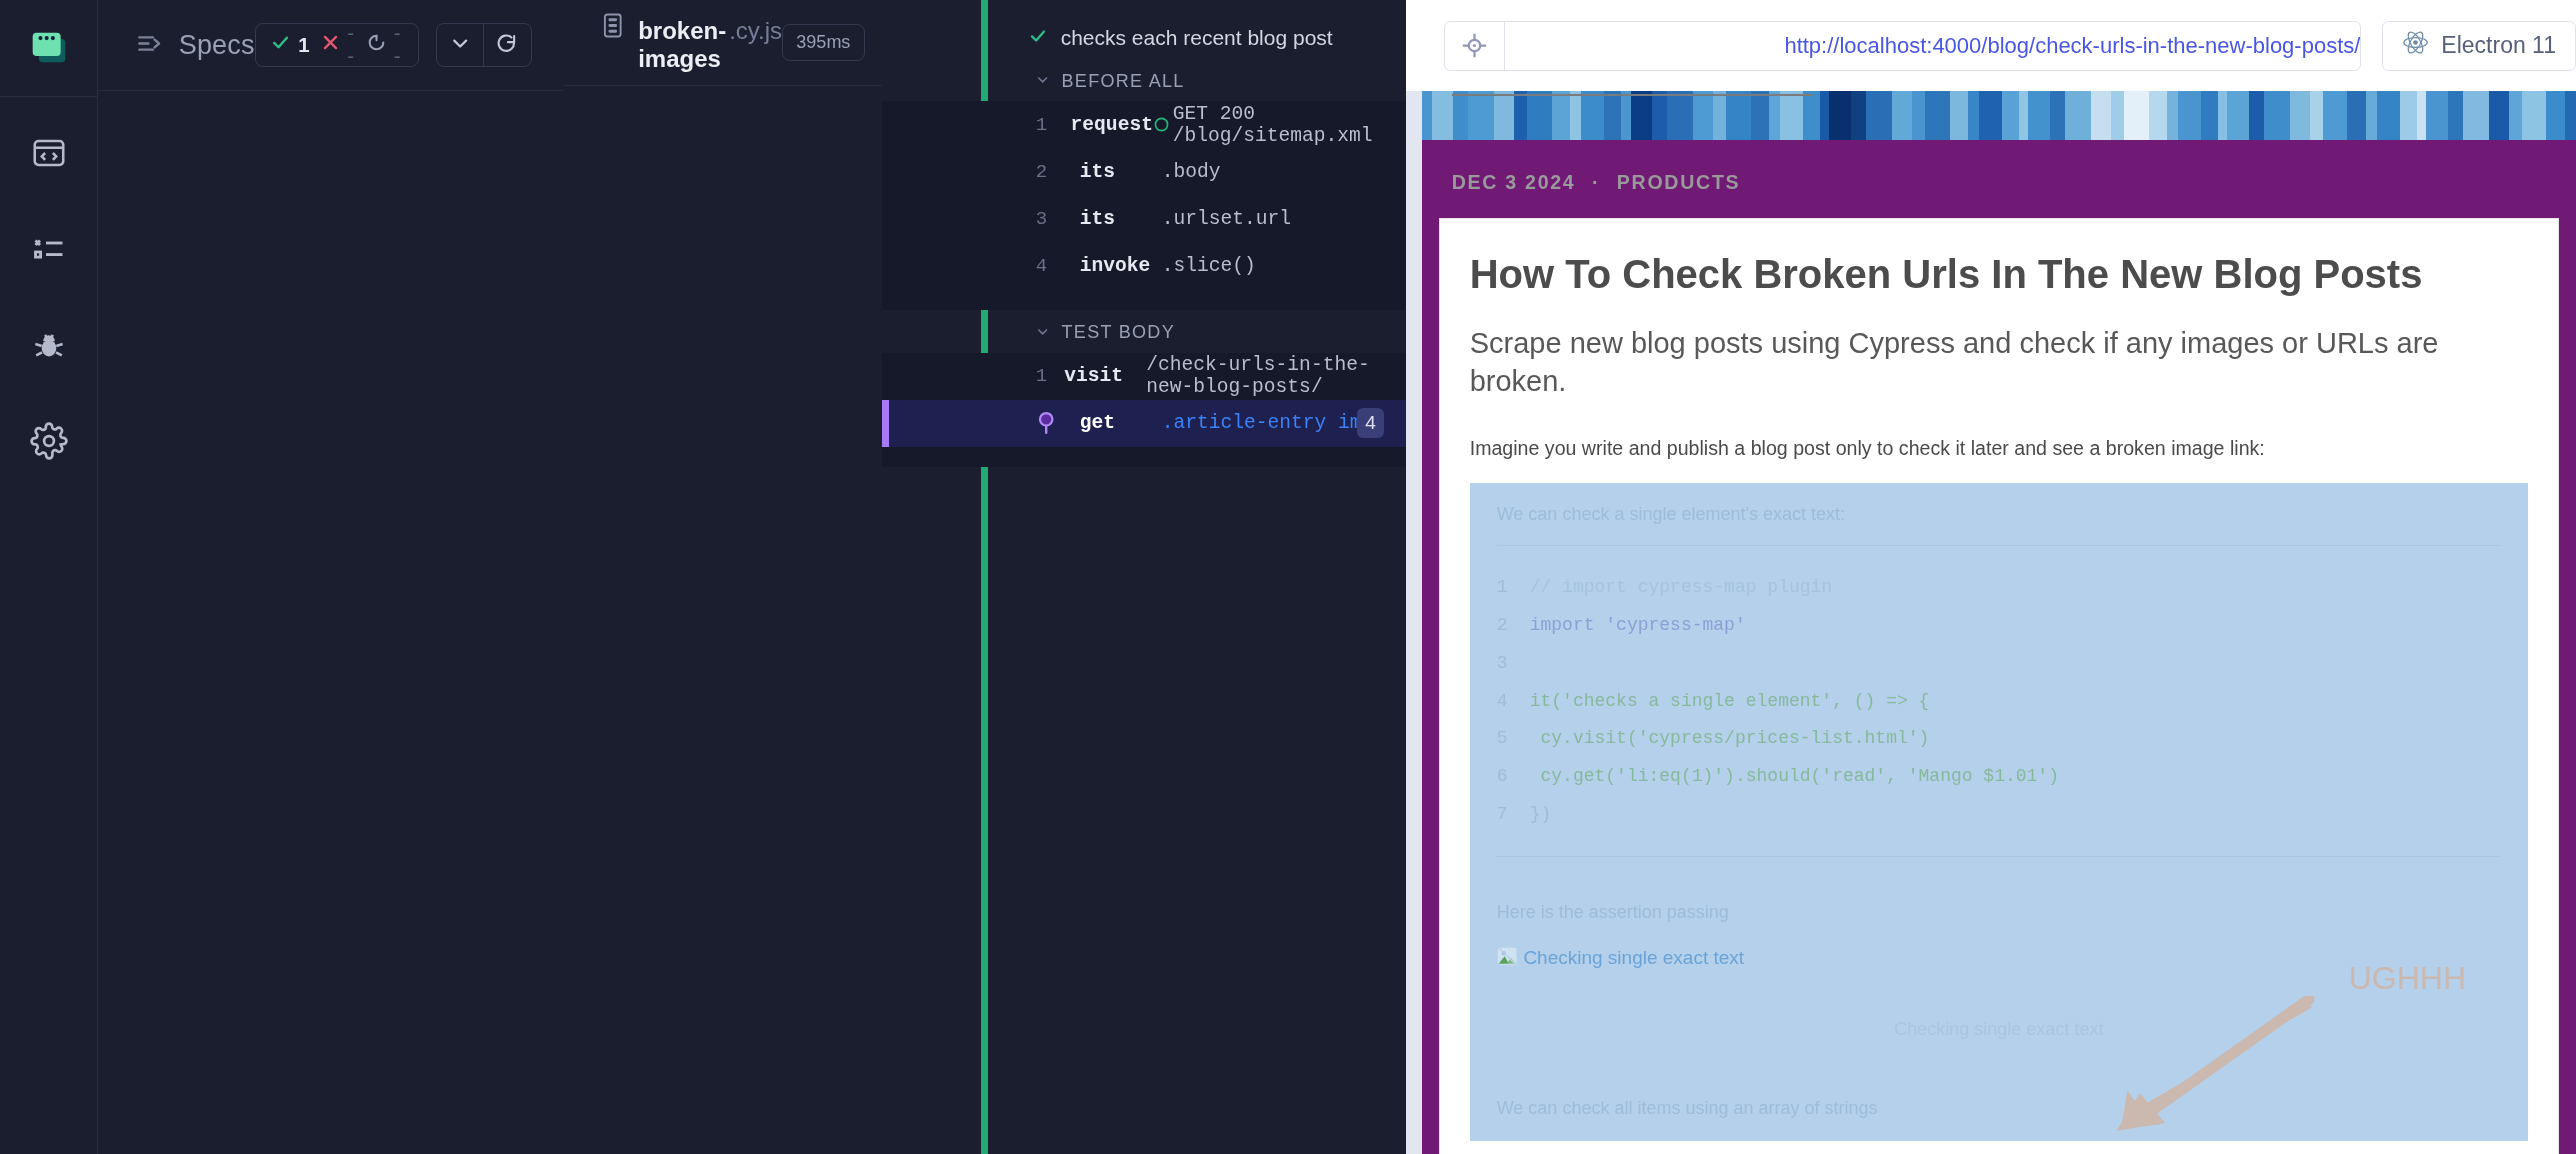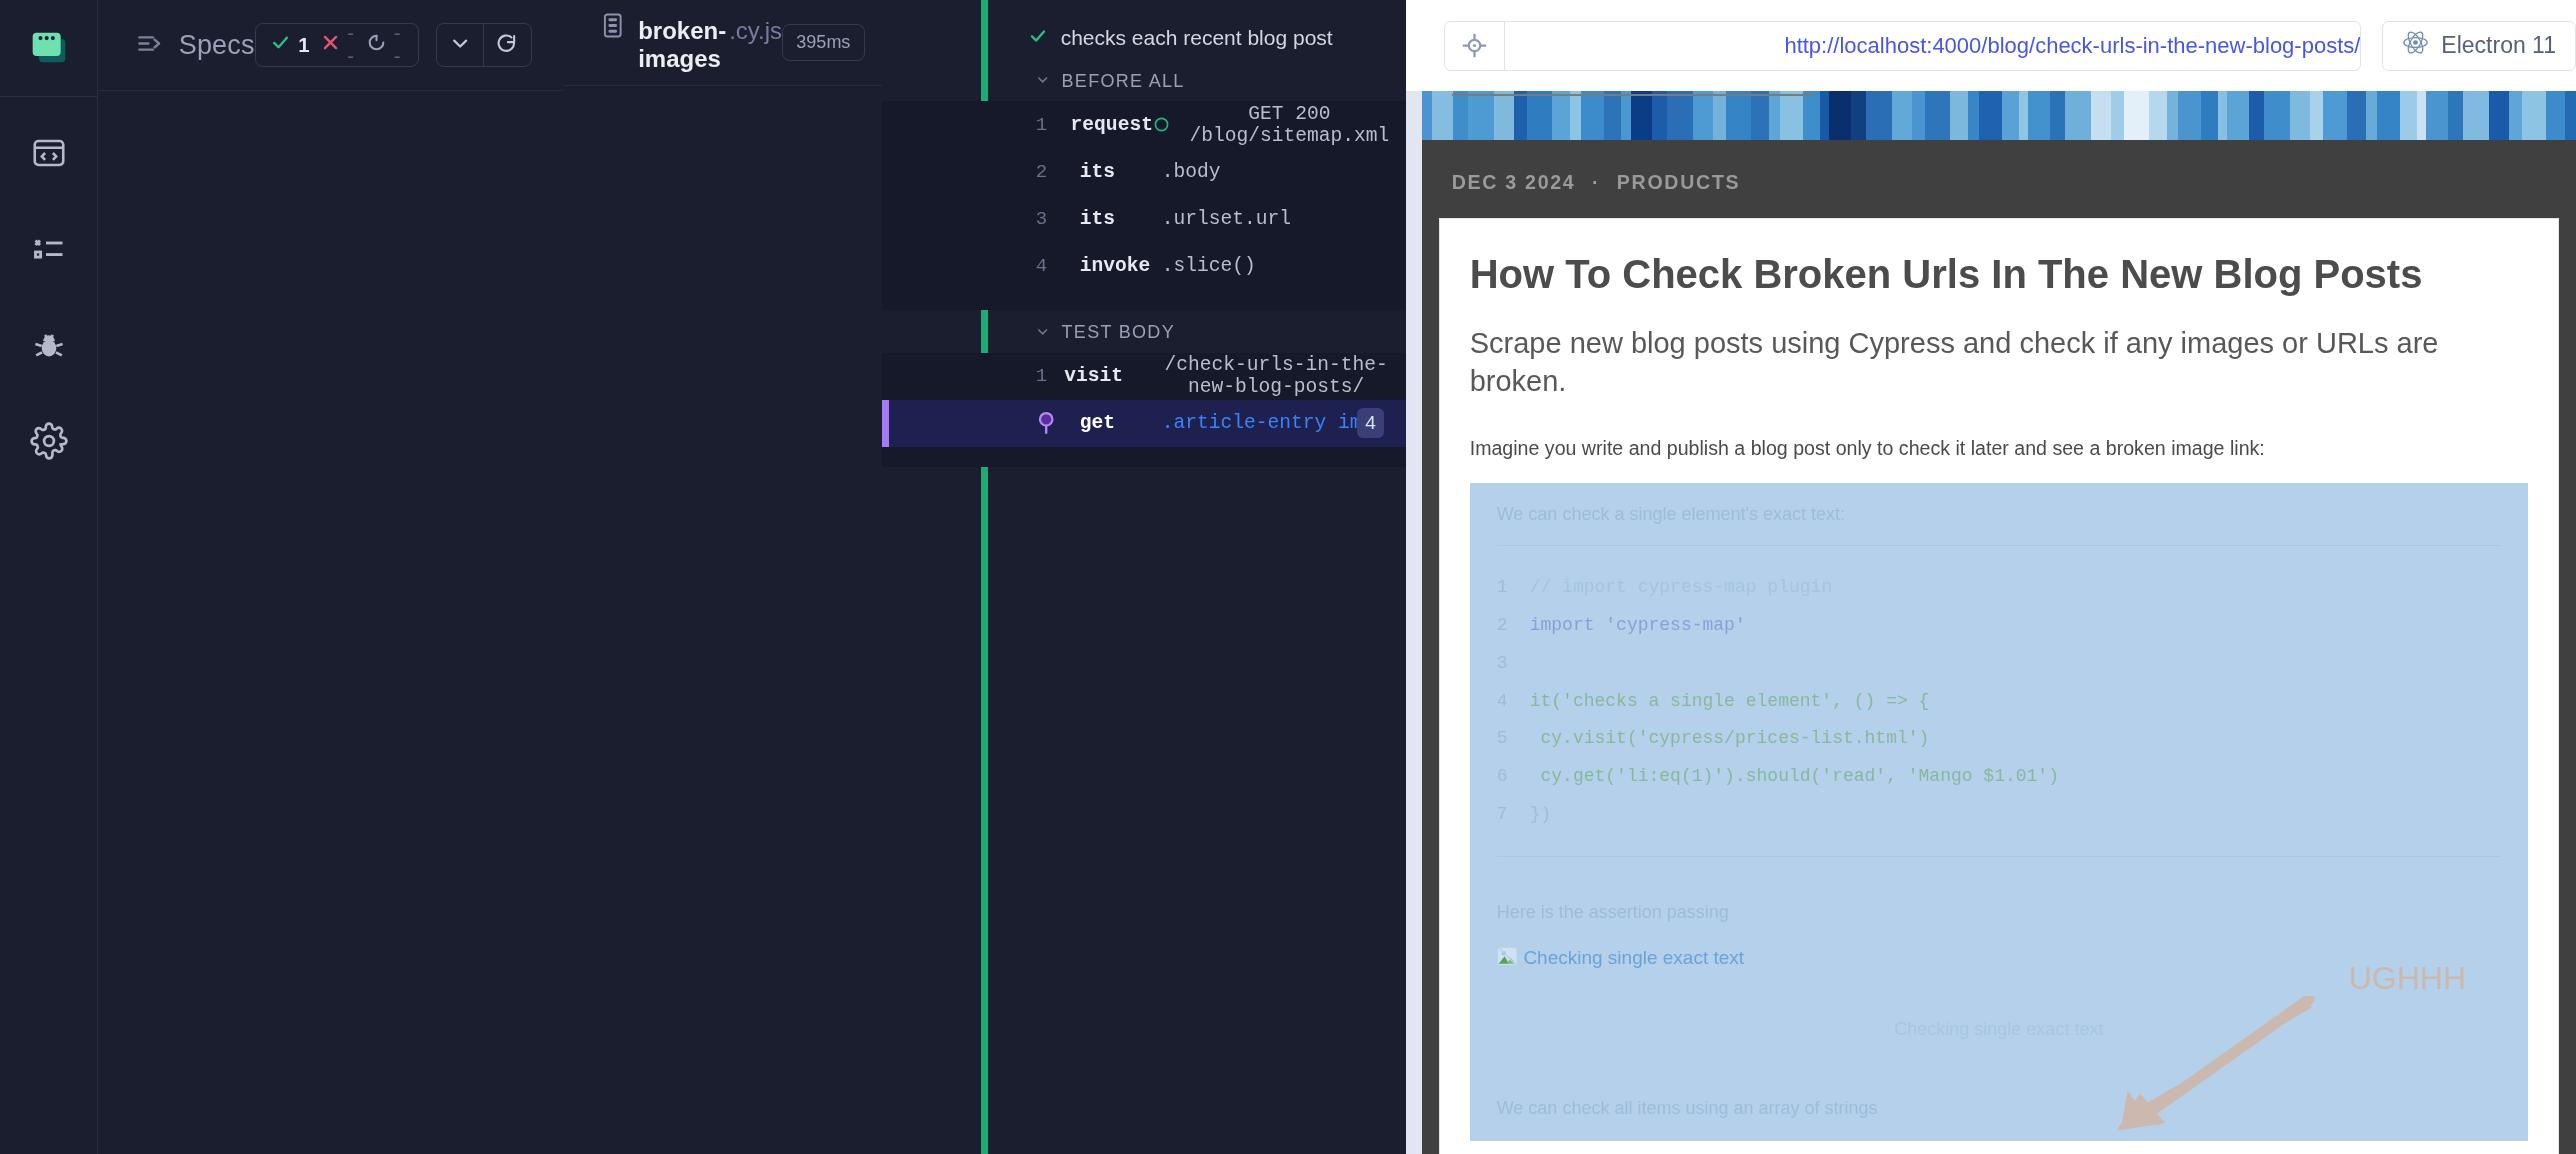--- a/index.html
+++ b/index.html
@@ -115,21 +115,21 @@
   .cmd-group { background: #16192a; }
   .cmd-row {
     display: flex; align-items: center;
     height: 47px;
     padding-left: 154px;
     font-family: "Liberation Mono", monospace;
     position: relative;
   }
   .cmd-num { color: #6a7089; font-size: 19px; width: 44px; }
   .cmd-name { color: #e7e9f2; font-size: 19.6px; font-weight: 700; min-width: 82px; }
-  .cmd-msg { color: #b9bdcd; font-size: 19.6px; text-align: center; }
+  .cmd-msg { color: #b9bdcd; font-size: 19.6px; }
 
   .cmd-row.pinned {
     background: #1e2050;
     border-left: 7px solid #a679f7;
     padding-left: 147px;
   }
   .cmd-row.pinned .cmd-name { color: #ffffff; }
   .cmd-row.pinned .cmd-msg { color: #3b82f6; }
   .pin-icon { width: 44px; display: flex; align-items: center; }
   .num-badge {
@@ -182,21 +182,21 @@
   .aut-frame {
     flex: 1 1 auto;
     background: #e2e6f0;
     overflow: hidden;
     position: relative;
     padding-left: 15.7px;
   }
 
   
   .blog {
-    background: #404040;
+    background: #701a75;
     height: 100%;
     overflow: hidden;
   }
   .stripes { height: 49px; display: flex; width: 100%; }
   .stripes span { display: block; height: 100%; }
   .stripe-line {
     position: absolute; left: 30px; top: 3.1px; height: 2.4px;
     width: 361px; background: #7b7b7b;
   }
   .stripes-wrap { position: relative; }

